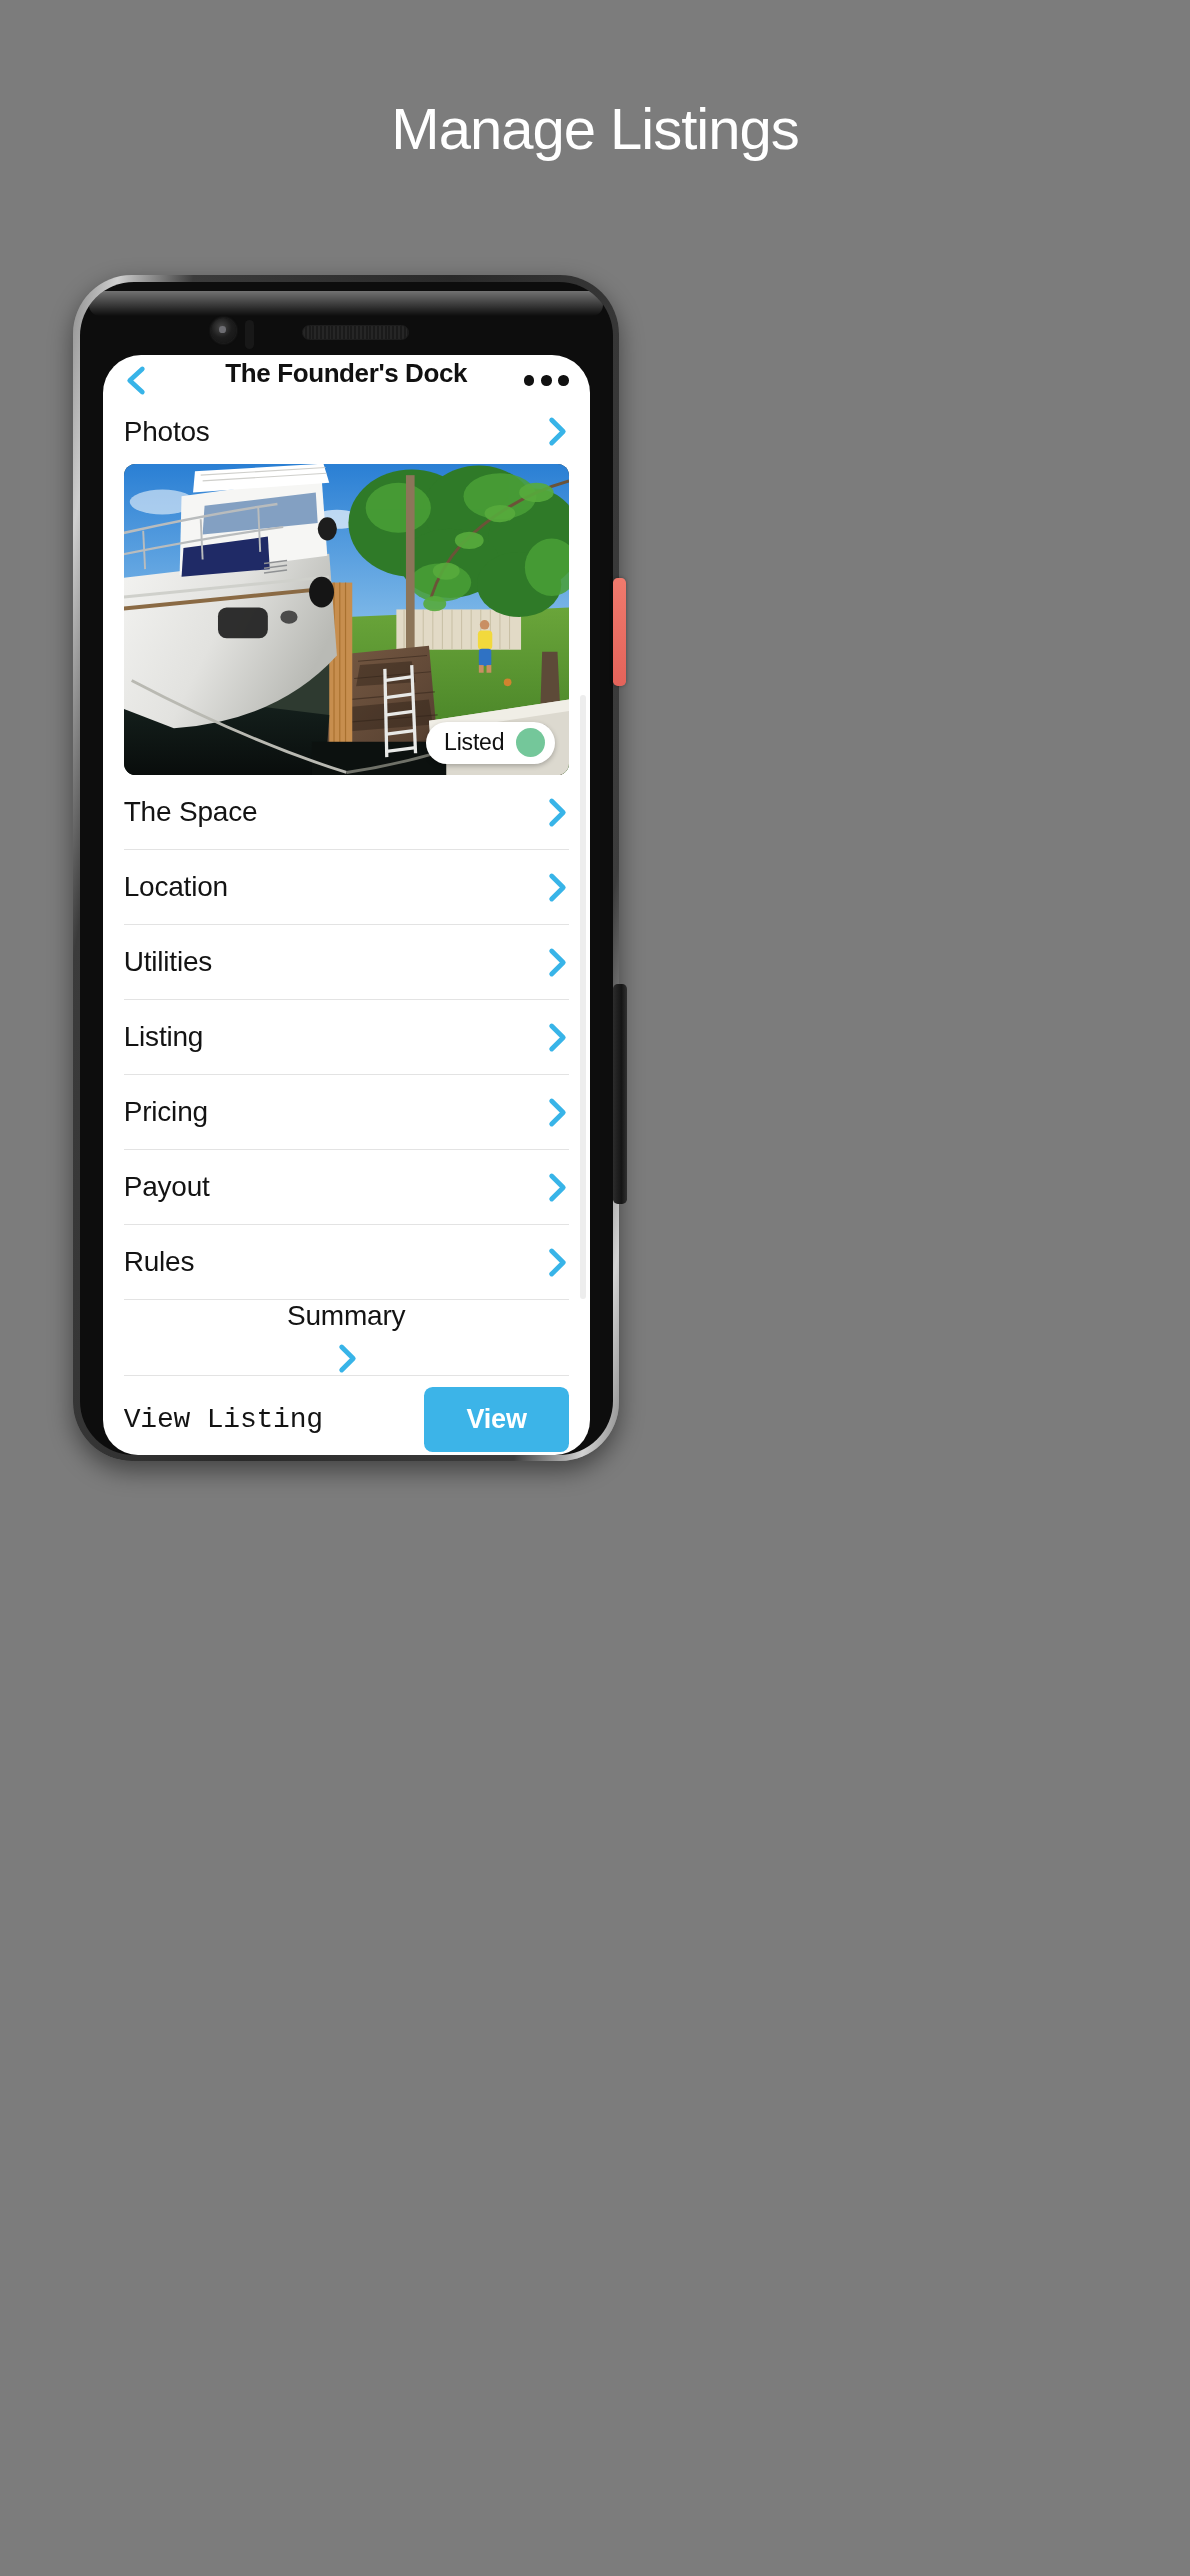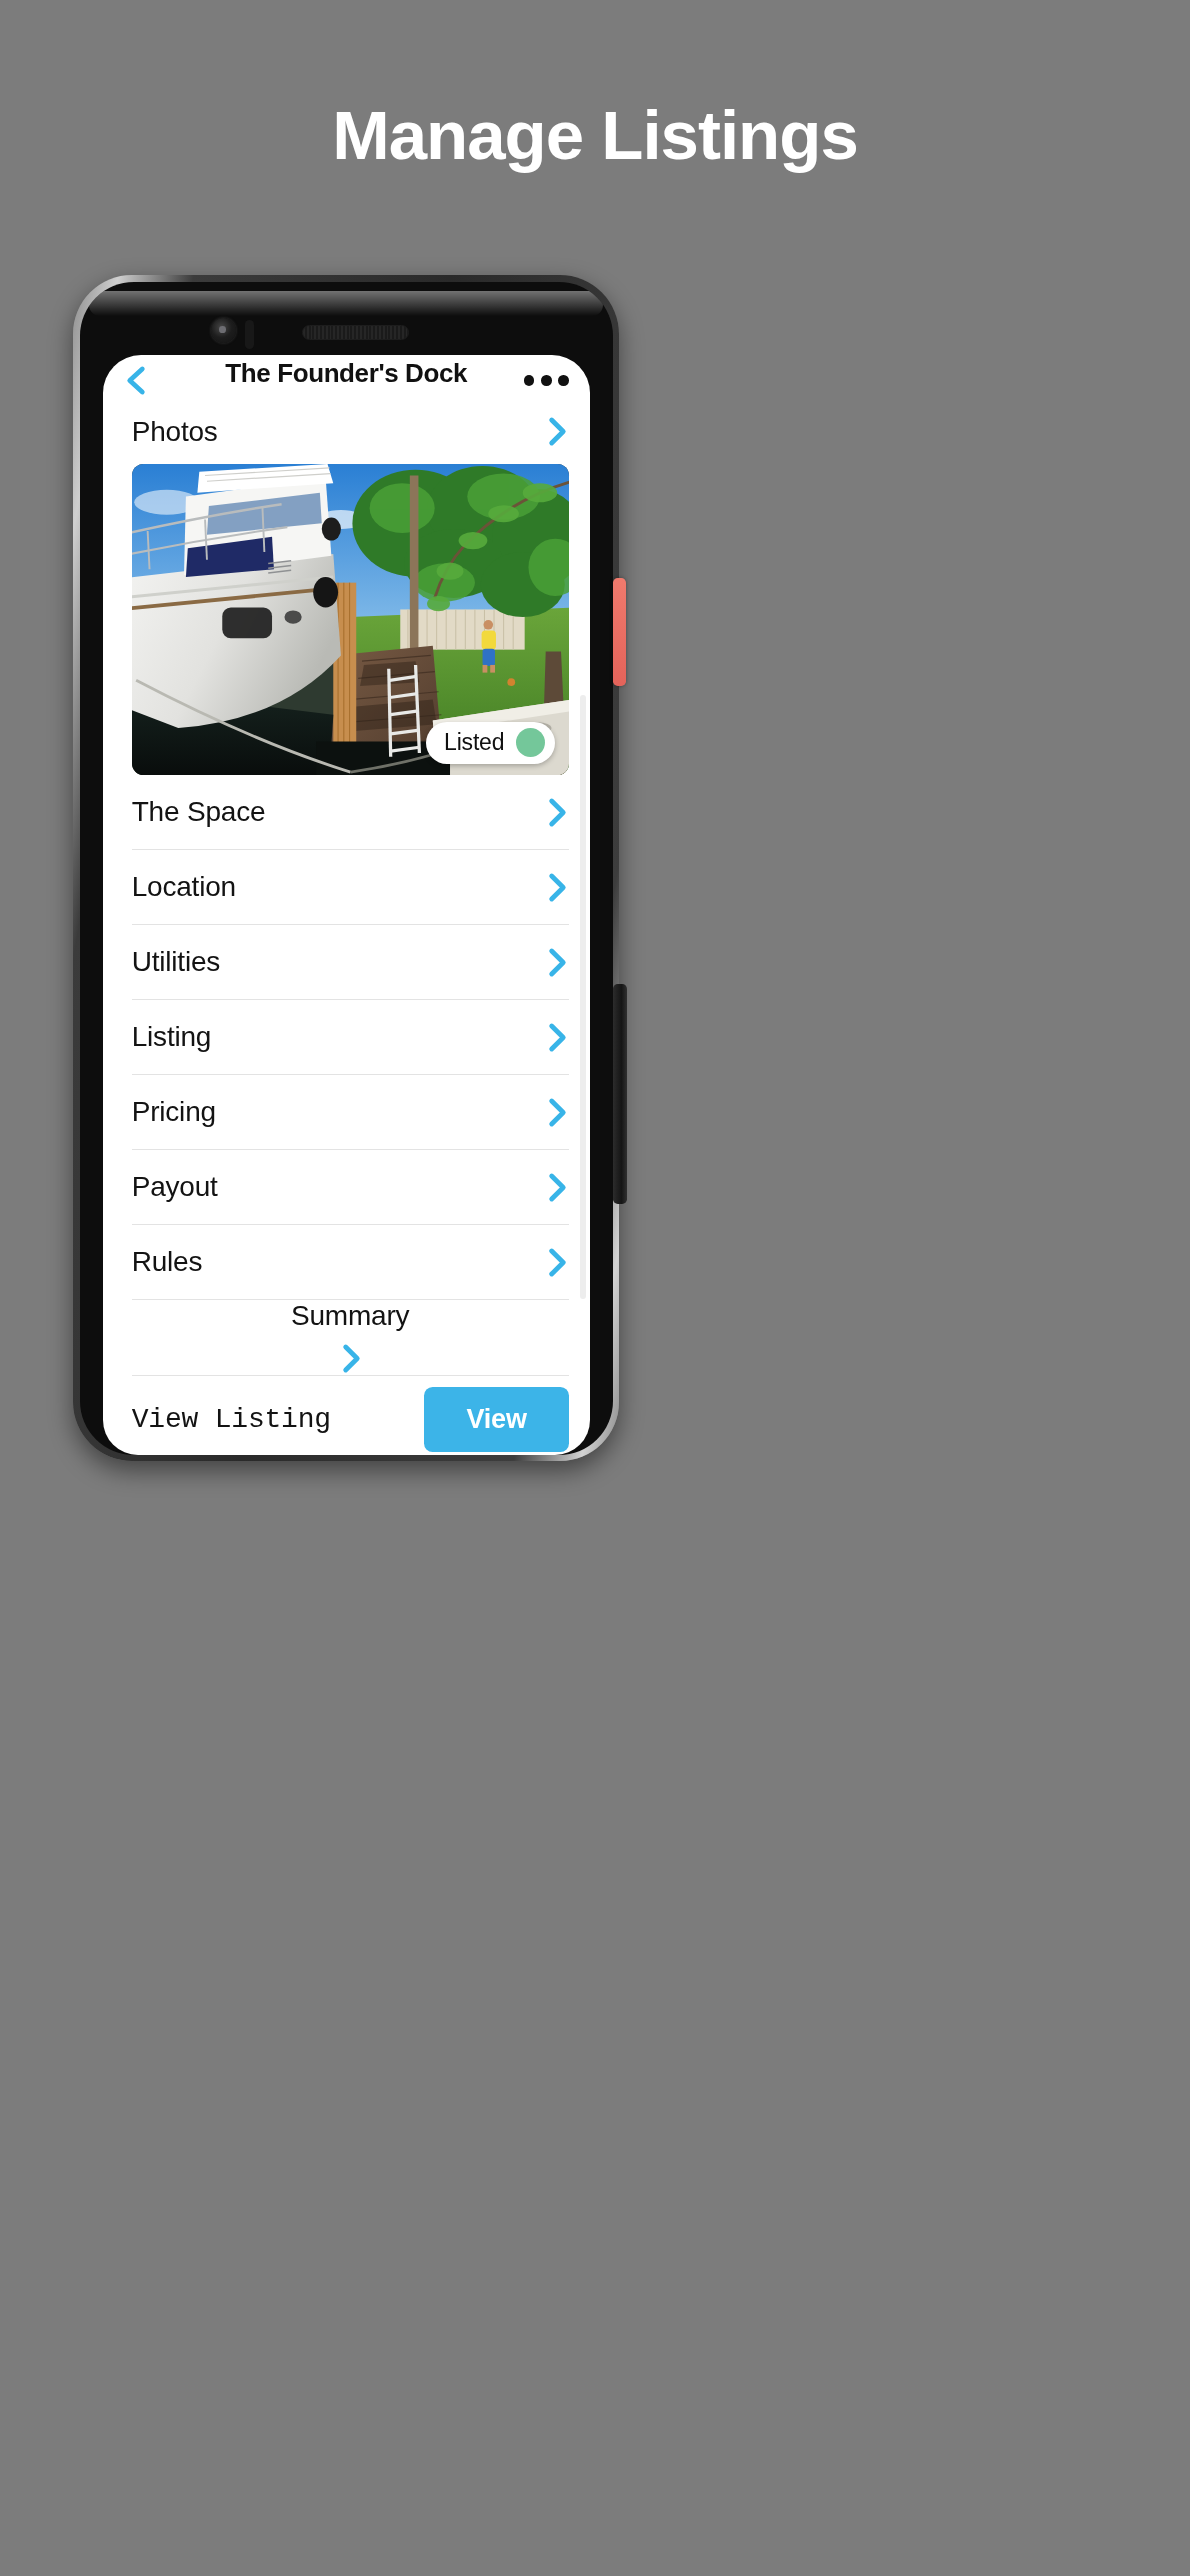--- a/index.html
+++ b/index.html
@@ -10,22 +10,22 @@
     font-family:"Liberation Sans", sans-serif;
   }
 
   .page { position:relative; width:1190px; height:2576px; background:#7c7c7c; }
 
   
   .hero-title{
     position:absolute; top:93px; left:0; width:1190px;
     text-align:center;
     color:#ffffff;
-    font-size:69px;
-    font-weight:700;
+    font-size:58px;
+    font-weight:400;
     letter-spacing:-1px;
     line-height:1.25;
     font-family:"Liberation Sans", sans-serif;
   }
 
   
   .device{
     position:absolute;
     left:73px; top:275px;
     width:1045px; height:1186px;
@@ -116,21 +116,21 @@
   .more-dots{
     margin-left:auto; display:flex; gap:6.7px; align-items:center;
     z-index:2;
   }
   .more-dots i{ width:10.5px; height:10.5px; border-radius:50%; background:#111; display:block; }
 
   
   .content{
     position:relative;
     height:1048px;
-    padding:0 0 0 8px;
+    padding:0 0 0 0;
   }
   .scrollbar{
     position:absolute; right:3.8px; top:288px; width:5.8px; height:604px;
     border-radius:2.9px; background:#ededed;
   }
 
   .row{
     display:flex; align-items:center; justify-content:space-between;
     height:75px;
     margin:0 21px;

